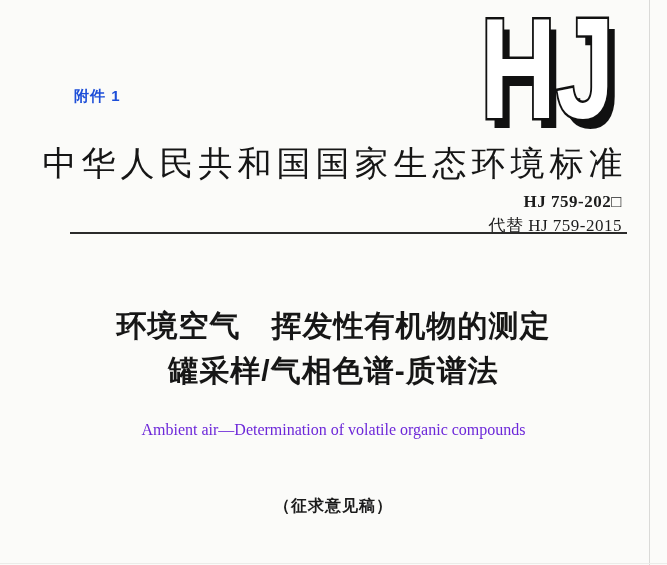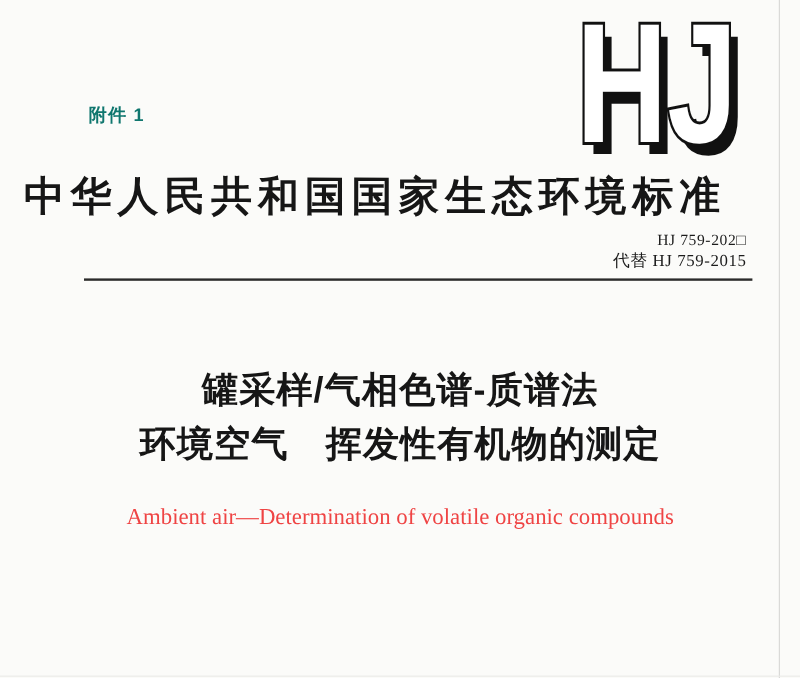--- a/index.html
+++ b/index.html
@@ -14,21 +14,21 @@
     font-family: "Liberation Serif", serif;
   }
   .attachment {
     position: absolute;
     left: 74px;
     top: 87px;
     font-family: "Liberation Sans", sans-serif;
     font-weight: bold;
     font-size: 15px;
     letter-spacing: 1px;
-    color: #0f766e;
+    color: #1d4ed8;
   }
   .logo {
     position: absolute;
     left: 447px;
     top: 6px;
     width: 165px;
     height: 130px;
     margin-left: 28px;
   }
   .logo svg { display: block; }
@@ -45,43 +45,43 @@
     fill: #ffffff;
     stroke: #111111;
     stroke-width: 5px;
     paint-order: stroke fill;
   }
   .org-title {
     position: absolute;
     left: 20px;
     top: 141px;
     width: 630px;
-    text-align: left;
+    text-align: center;
     font-family: "Liberation Serif", serif;
-    font-weight: bold;
+    font-weight: normal;
     font-size: 34px;
     letter-spacing: 5px;
     white-space: nowrap;
     color: #161616;
   }
   .std-num-block {
     position: absolute;
     right: 45px;
     top: 191px;
     text-align: right;
     font-family: "Liberation Serif", serif;
     line-height: 1.35;
   }
   .std-num {
-    font-weight: normal;
-    font-size: 13px;
+    font-weight: bold;
+    font-size: 17px;
     letter-spacing: 0.5px;
   }
   .replaces {
-    font-size: 14px;
+    font-size: 17px;
     letter-spacing: 0.5px;
     margin-top: 1px;
   }
   .rule {
     position: absolute;
     left: 70px;
     top: 232px;
     width: 557px;
     height: 2px;
     background: #2b2b2b;
@@ -98,22 +98,22 @@
     line-height: 45px;
     letter-spacing: 1px;
     color: #161616;
   }
   .en-sub {
     position: absolute;
     left: 0;
     width: 667px;
     text-align: center;
     font-family: "Liberation Serif", serif;
-    font-size: 19px;
-    color: #ef4444;
+    font-size: 16px;
+    color: #6d28d9;
   }
   .en-sub.line1 { top: 421px; }
   .en-sub.line2 { top: 459px; }
   .draft {
     position: absolute;
     left: 0;
     top: 496px;
     width: 667px;
     text-align: center;
     font-family: "Liberation Sans", sans-serif;
@@ -157,24 +157,25 @@
   <h1 class="org-title">中华人民共和国国家生态环境标准</h1>
 
   <div class="std-num-block">
     <div class="std-num">HJ 759-202□</div>
     <div class="replaces">代替 HJ 759-2015</div>
   </div>
 
   <div class="rule"></div>
 
   <div class="doc-title">
+    <div>环境空气　挥发性有机物的测定</div>
     <div>罐采样/气相色谱-质谱法</div>
-    <div>环境空气　挥发性有机物的测定</div>
   </div>
 
   <div class="en-sub line1">Ambient air—Determination of volatile organic compounds</div>
 
 
+  <div class="draft">（征求意见稿）</div>
 
   <div class="scan-edge-right"></div>
   <div class="scan-edge-bottom"></div>
 
 </div>
 
 </body></html>

